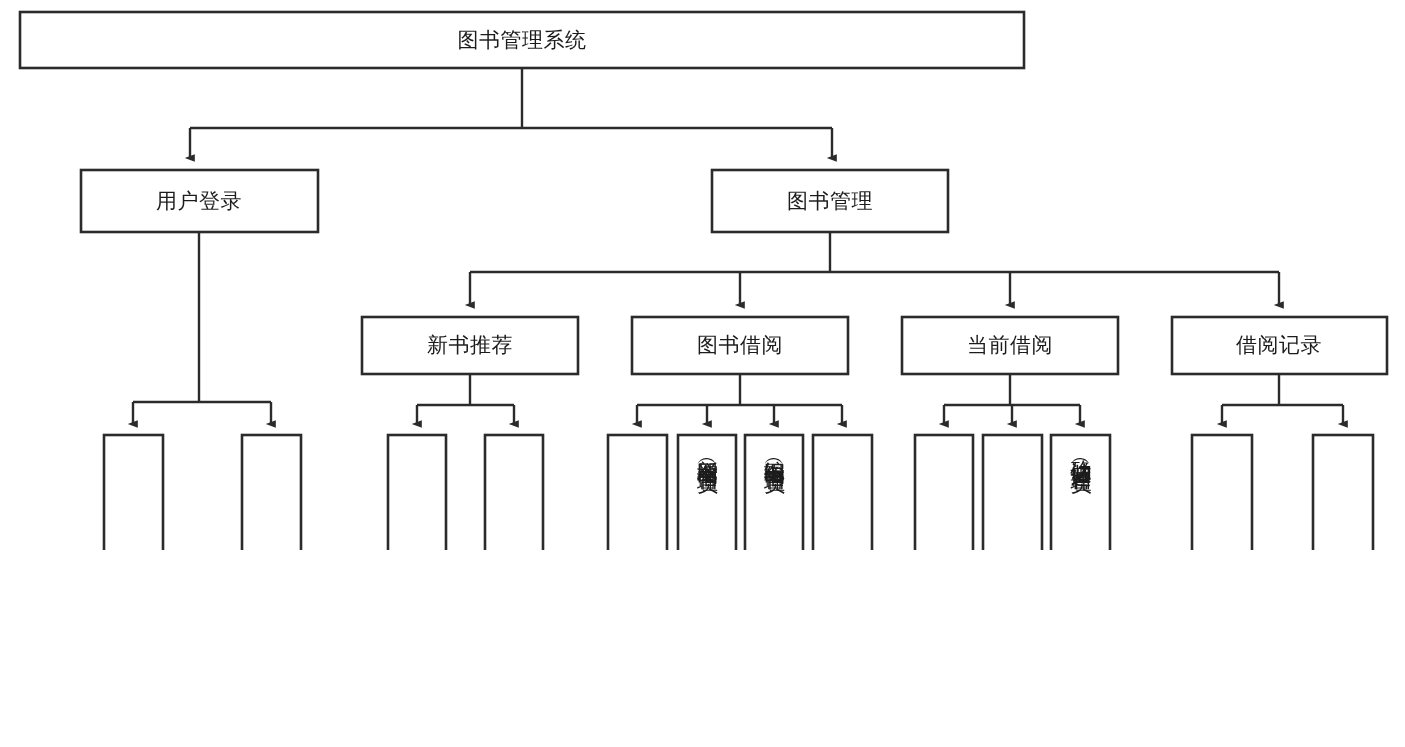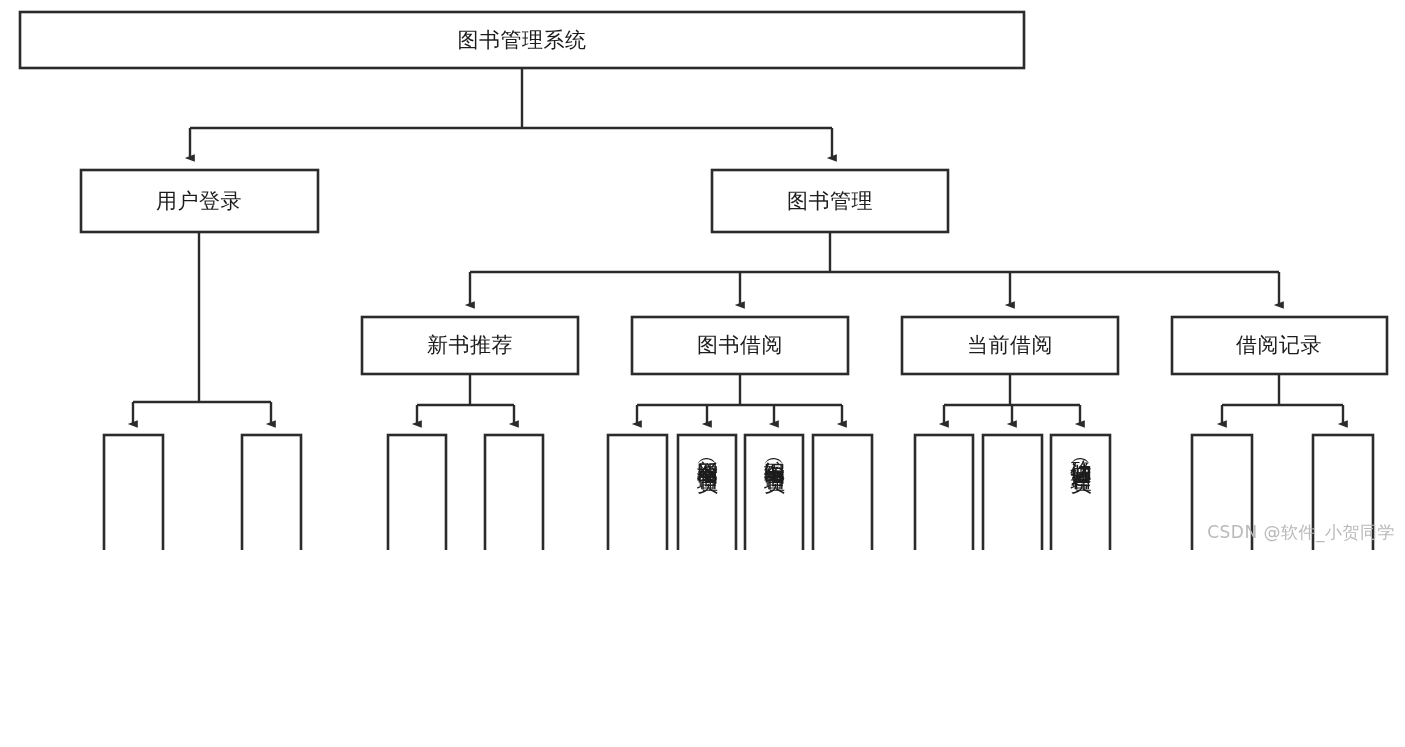--- a/index.html
+++ b/index.html
@@ -183,15 +183,14 @@
   <div class="leaf-label" style="left:745px; top:443px; width:58px; height:290px;">编辑图书（管理员）</div>
   <div class="leaf-label center" style="left:813px; top:435px; width:59px; height:298px;">借阅图书</div>
 
   <div class="leaf-label center" style="left:915px; top:435px; width:58px; height:298px;">查询图书</div>
   <div class="leaf-label center" style="left:983px; top:435px; width:59px; height:298px;">归还图书</div>
   <div class="leaf-label" style="left:1051px; top:443px; width:59px; height:290px;">确认归还（管理员）</div>
 
   <div class="leaf-label center" style="left:1192px; top:435px; width:60px; height:298px;">新增借阅记录</div>
   <div class="leaf-label center" style="left:1313px; top:435px; width:60px; height:298px;">查询借阅记录</div>
 
-  <div class="watermark">CSDN @软件_小贺同学</div>
 
 </div>
 
 </body></html>

